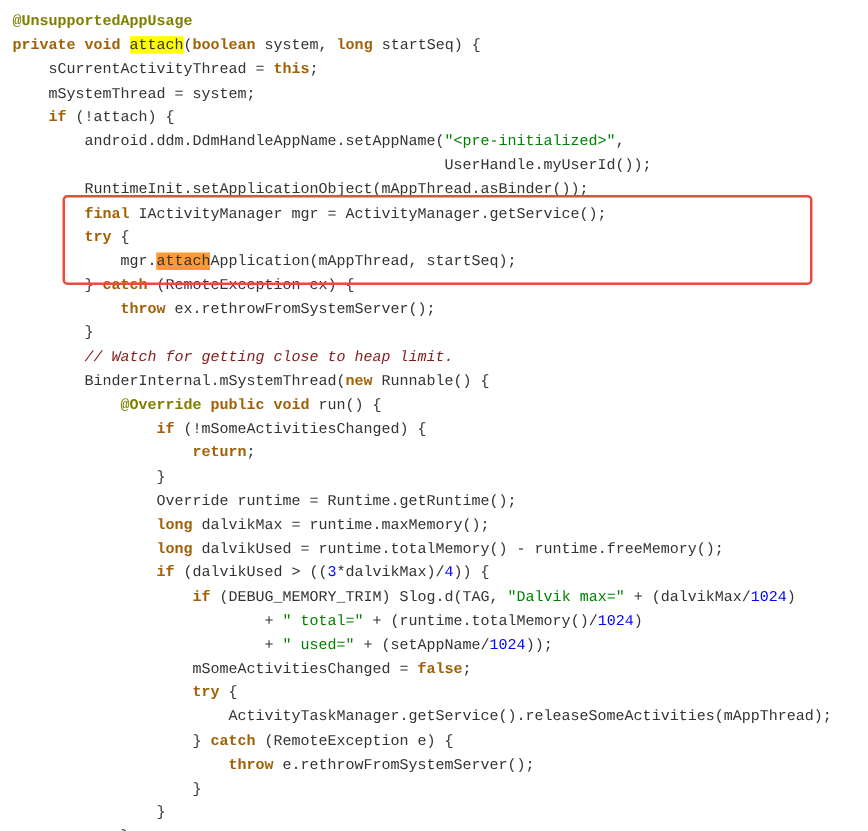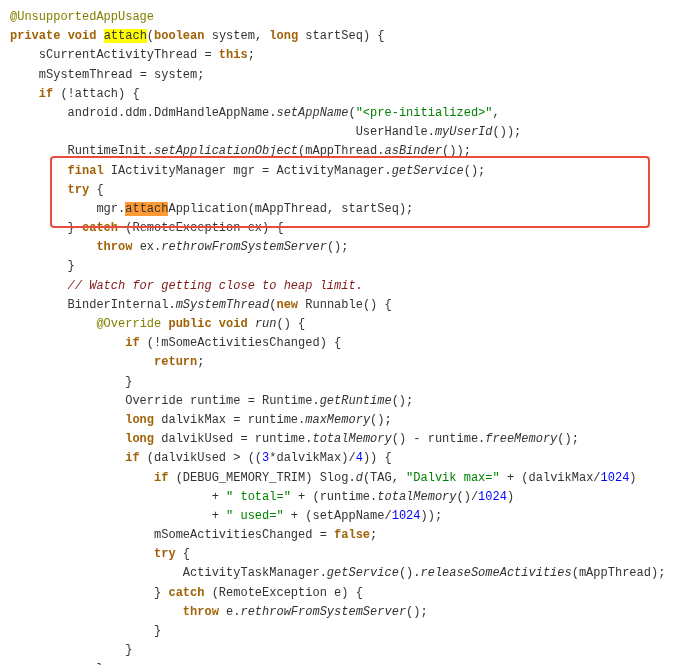--- a/index.html
+++ b/index.html
@@ -13,25 +13,25 @@
     width: 694px;
     box-sizing: border-box;
     position: relative;
   }
   pre {
     margin: 0;
     white-space: pre;
     font-family: inherit;
   }
   .kw   { color: #a16207; font-weight: bold; }     
-  .ann  { color: #808000; }                         
+  .ann  { color: #808000; font-weight: bold; }                         
   .str  { color: #008000; }                         
   .num  { color: #0000ff; }                         
   .cmt  { color: #7f1d1d; font-style: italic; }     
-  .fn   { font-style: italic; }                     
+  .fn   { }                     
   .hl-y { background: #ffff00; }                    
   .hl-o { background: #ff9933; }                    
   .redbox {
     position: absolute;
     border: 2px solid #e74c3c;
     border-radius: 4px;
     box-sizing: border-box;
     pointer-events: none;
   }
 </style>

